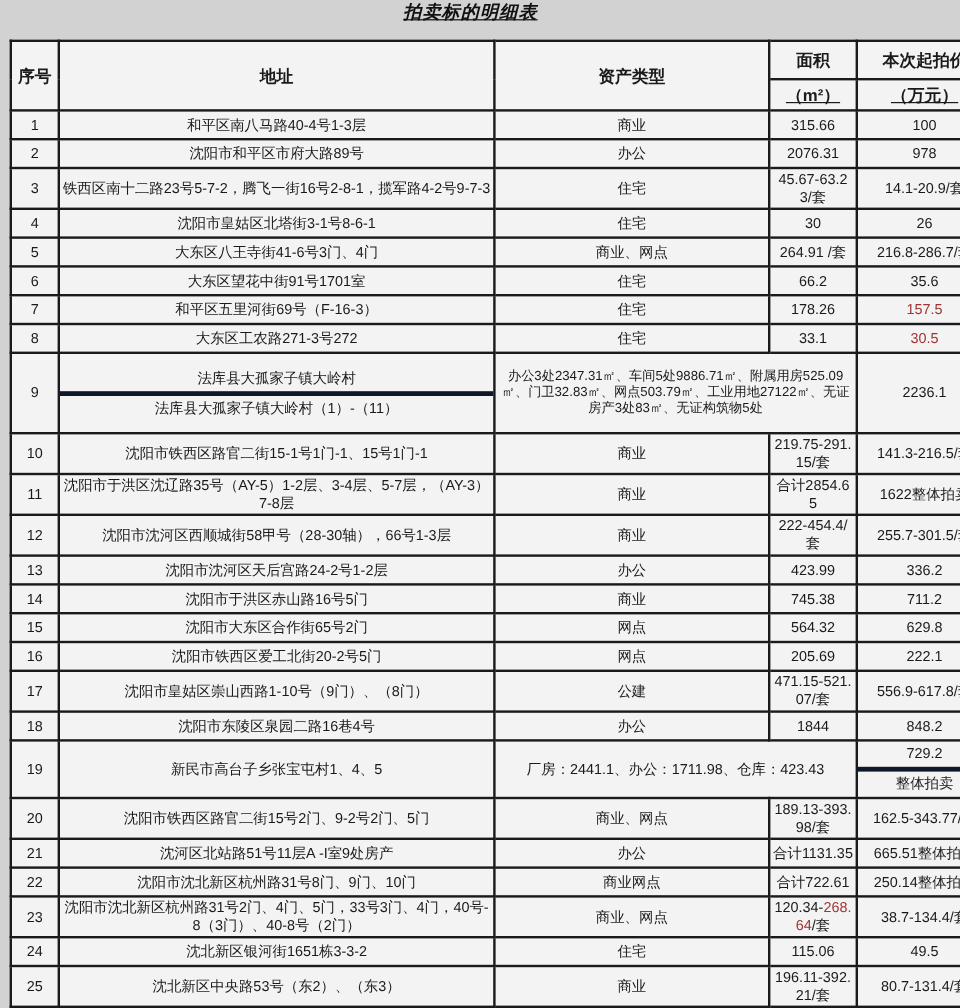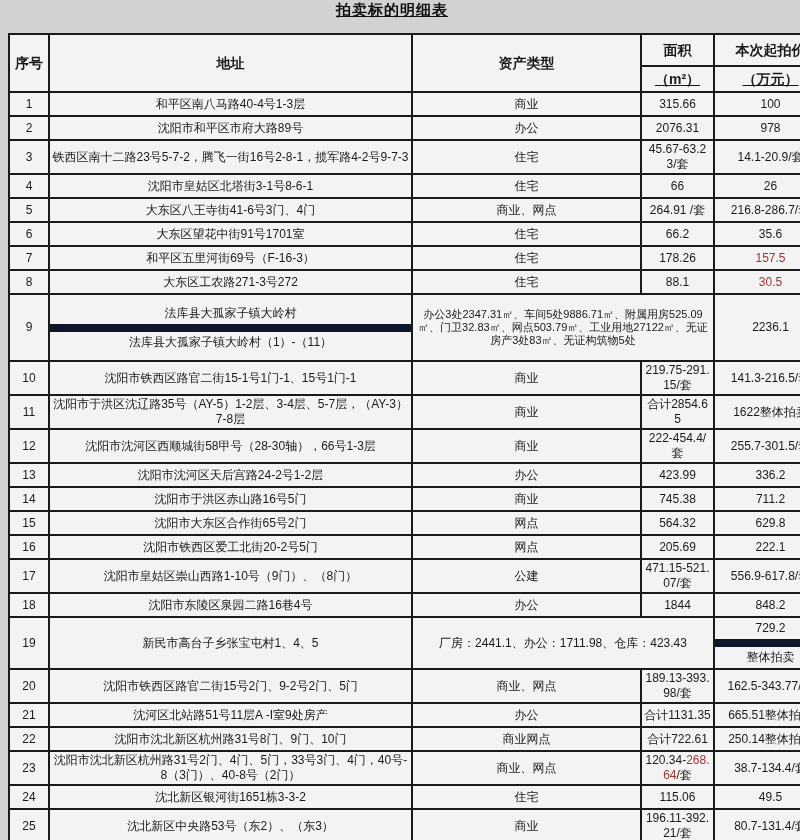--- a/index.html
+++ b/index.html
@@ -16,20 +16,21 @@
   }
   .title{
     position:absolute;
     top:1px;left:0;width:784px;
     text-align:center;
     font-weight:bold;
     font-size:15px;
     letter-spacing:1px;
     text-decoration:underline;
     color:#111;
+    font-style:italic;
   }
   table{
     position:absolute;
     left:8px;top:33px;
     border-collapse:collapse;
     table-layout:fixed;
     width:818px;
     background:#f3f3f3;
   }
   col.c-no{width:40px}
@@ -55,21 +56,21 @@
   thead tr.h1 th{height:26px;}
   thead tr.h2 th{height:20px;text-decoration:underline;}
   td{height:20px;}
   td.small{font-size:11px;line-height:13px;padding:13px 3px;}
   td.stack{padding:0;}
   td.stack .sub{
     min-height:21px;
     line-height:21px;
     padding:0 2px;
   }
-  td.stack .sub.top{border-top:8px solid #0f172a;}
+  td.stack .sub.top{border-top:4px solid #0f172a;}
   .red{color:#a03434;}
 </style>
 </head>
 <body>
 
 <div class="page">
   <div class="title">拍卖标的明细表</div>
 
   <table>
     <colgroup>
@@ -111,21 +112,21 @@
           <td>3</td>
           <td>铁西区南十二路23号5-7-2，腾飞一街16号2-8-1，揽军路4-2号9-7-3</td>
           <td>住宅</td>
           <td>45.67-63.23/套</td>
           <td>14.1-20.9/套</td>
         </tr>
         <tr>
           <td>4</td>
           <td>沈阳市皇姑区北塔街3-1号8-6-1</td>
           <td>住宅</td>
-          <td>66</td>
+          <td>30</td>
           <td>26</td>
         </tr>
         <tr>
           <td>5</td>
           <td>大东区八王寺街41-6号3门、4门</td>
           <td>商业、网点</td>
           <td>264.91 /套</td>
           <td>216.8-286.7/套</td>
         </tr>
         <tr>
@@ -139,21 +140,21 @@
           <td>7</td>
           <td>和平区五里河街69号（F-16-3）</td>
           <td>住宅</td>
           <td>178.26</td>
           <td class="red">157.5</td>
         </tr>
         <tr>
           <td>8</td>
           <td>大东区工农路271-3号272</td>
           <td>住宅</td>
-          <td>88.1</td>
+          <td>33.1</td>
           <td class="red">30.5</td>
         </tr>
         <tr>
           <td>9</td>
           <td class="stack">
             <div class="sub">法库县大孤家子镇大岭村</div>
             <div class="sub top">法库县大孤家子镇大岭村（1）-（11）</div>
           </td>
           <td class="small" colspan="2">办公3处2347.31㎡、车间5处9886.71㎡、附属用房525.09㎡、门卫32.83㎡、网点503.79㎡、工业用地27122㎡、无证房产3处83㎡、无证构筑物5处</td>
           <td>2236.1</td>

